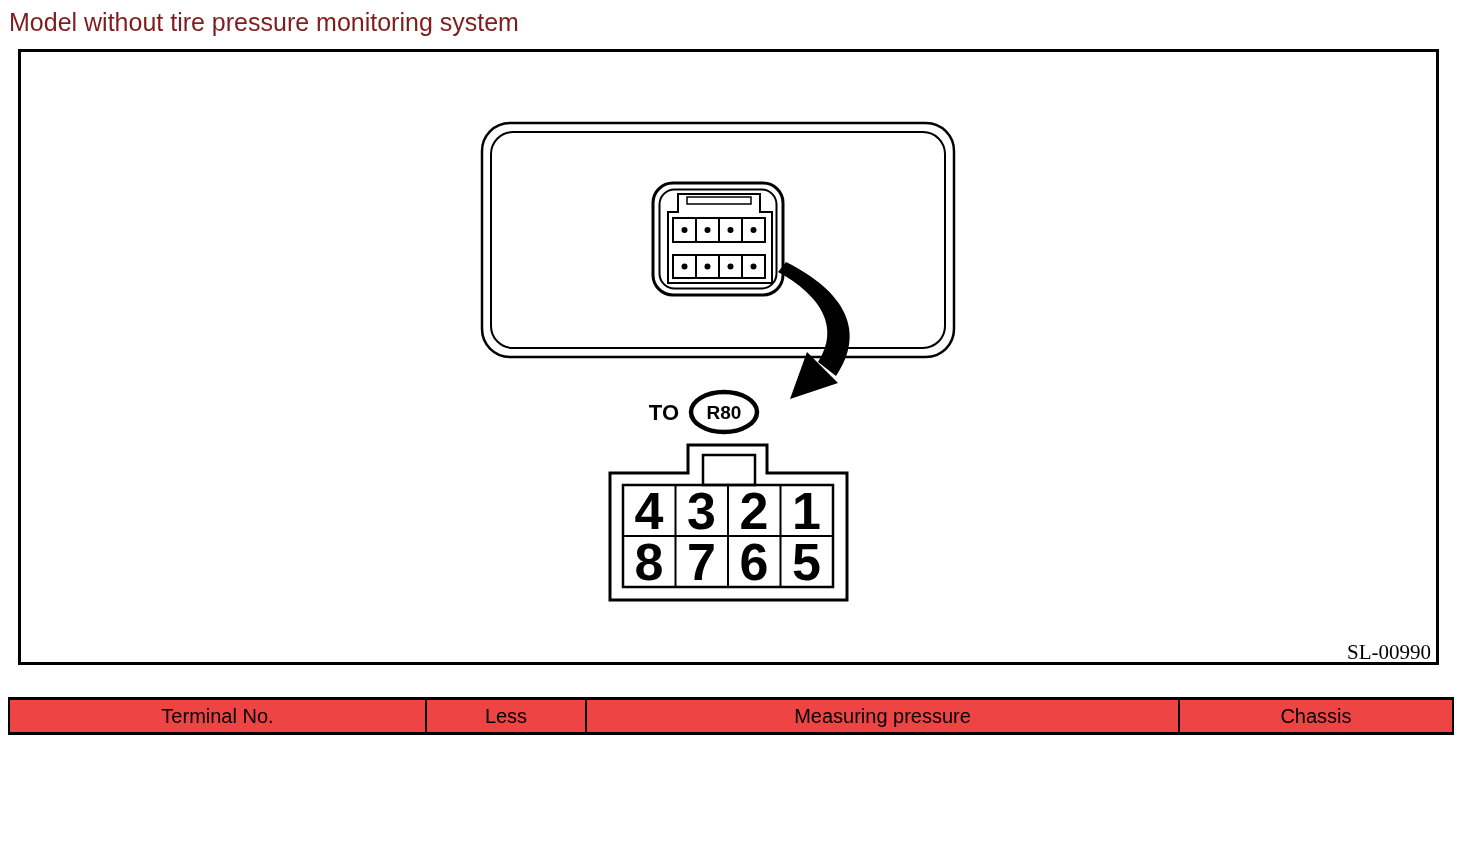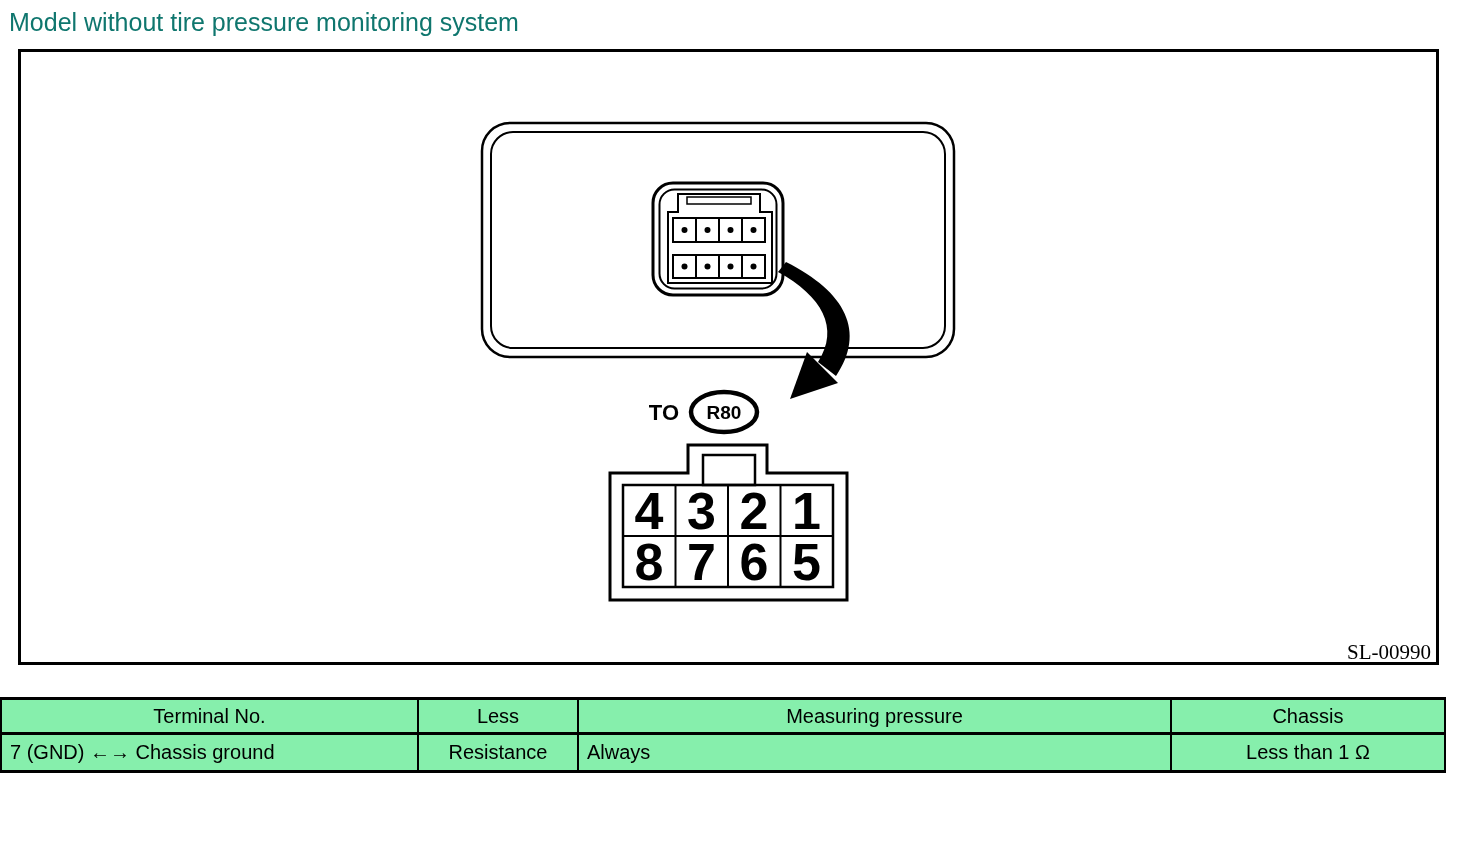--- a/index.html
+++ b/index.html
@@ -2,35 +2,35 @@
 <html><head>
 <meta charset="utf-8">
 <style>
   html,body{margin:0;padding:0;background:#ffffff;}
   body{
     position:relative;width:1472px;height:856px;overflow:hidden;
     font-family:"Liberation Sans",sans-serif;color:#000;
   }
   .page-title{
     position:absolute;left:9px;top:5px;
-    font-size:25px;line-height:34px;font-weight:400;color:#0f766e;
+    font-size:25px;line-height:34px;font-weight:400;color:#7f1d1d;
     letter-spacing:0px;white-space:nowrap;
   }
   .figure-panel{
     position:absolute;left:18px;top:49px;width:1421px;height:616px;
     border:3px solid #000;box-sizing:border-box;background:#fff;
   }
   .figure-svg{
     position:absolute;left:0;top:0;width:1472px;height:856px;
     pointer-events:none;
   }
   .term-table{
-    position:absolute;left:0;top:697px;width:1444px;
+    position:absolute;left:8px;top:697px;width:1444px;
     border-collapse:collapse;table-layout:fixed;
-    font-size:20px;color:#000;background:#86efac;
+    font-size:20px;color:#000;background:#ef4444;
   }
   .term-table th,.term-table td{
     border-left:2px solid #000;border-right:2px solid #000;
     border-top:3px solid #000;border-bottom:3px solid #000;
     padding:0 8px;font-weight:400;overflow:hidden;white-space:nowrap;
   }
   .term-table thead tr{height:35px;}
   .term-table tbody tr{height:38px;}
   .c-center{text-align:center;}
   .c-left{text-align:left;}
@@ -124,20 +124,14 @@
   </colgroup>
   <thead>
     <tr>
       <th class="c-center">Terminal No.</th>
       <th class="c-center">Less</th>
       <th class="c-center">Measuring pressure</th>
       <th class="c-center">Chassis</th>
     </tr>
   </thead>
   <tbody>
-    <tr>
-      <td class="c-left">7 (GND) ←→ Chassis ground</td>
-      <td class="c-center">Resistance</td>
-      <td class="c-left">Always</td>
-      <td class="c-center">Less than 1 Ω</td>
-    </tr>
   </tbody>
 </table>
 
 </body></html>

